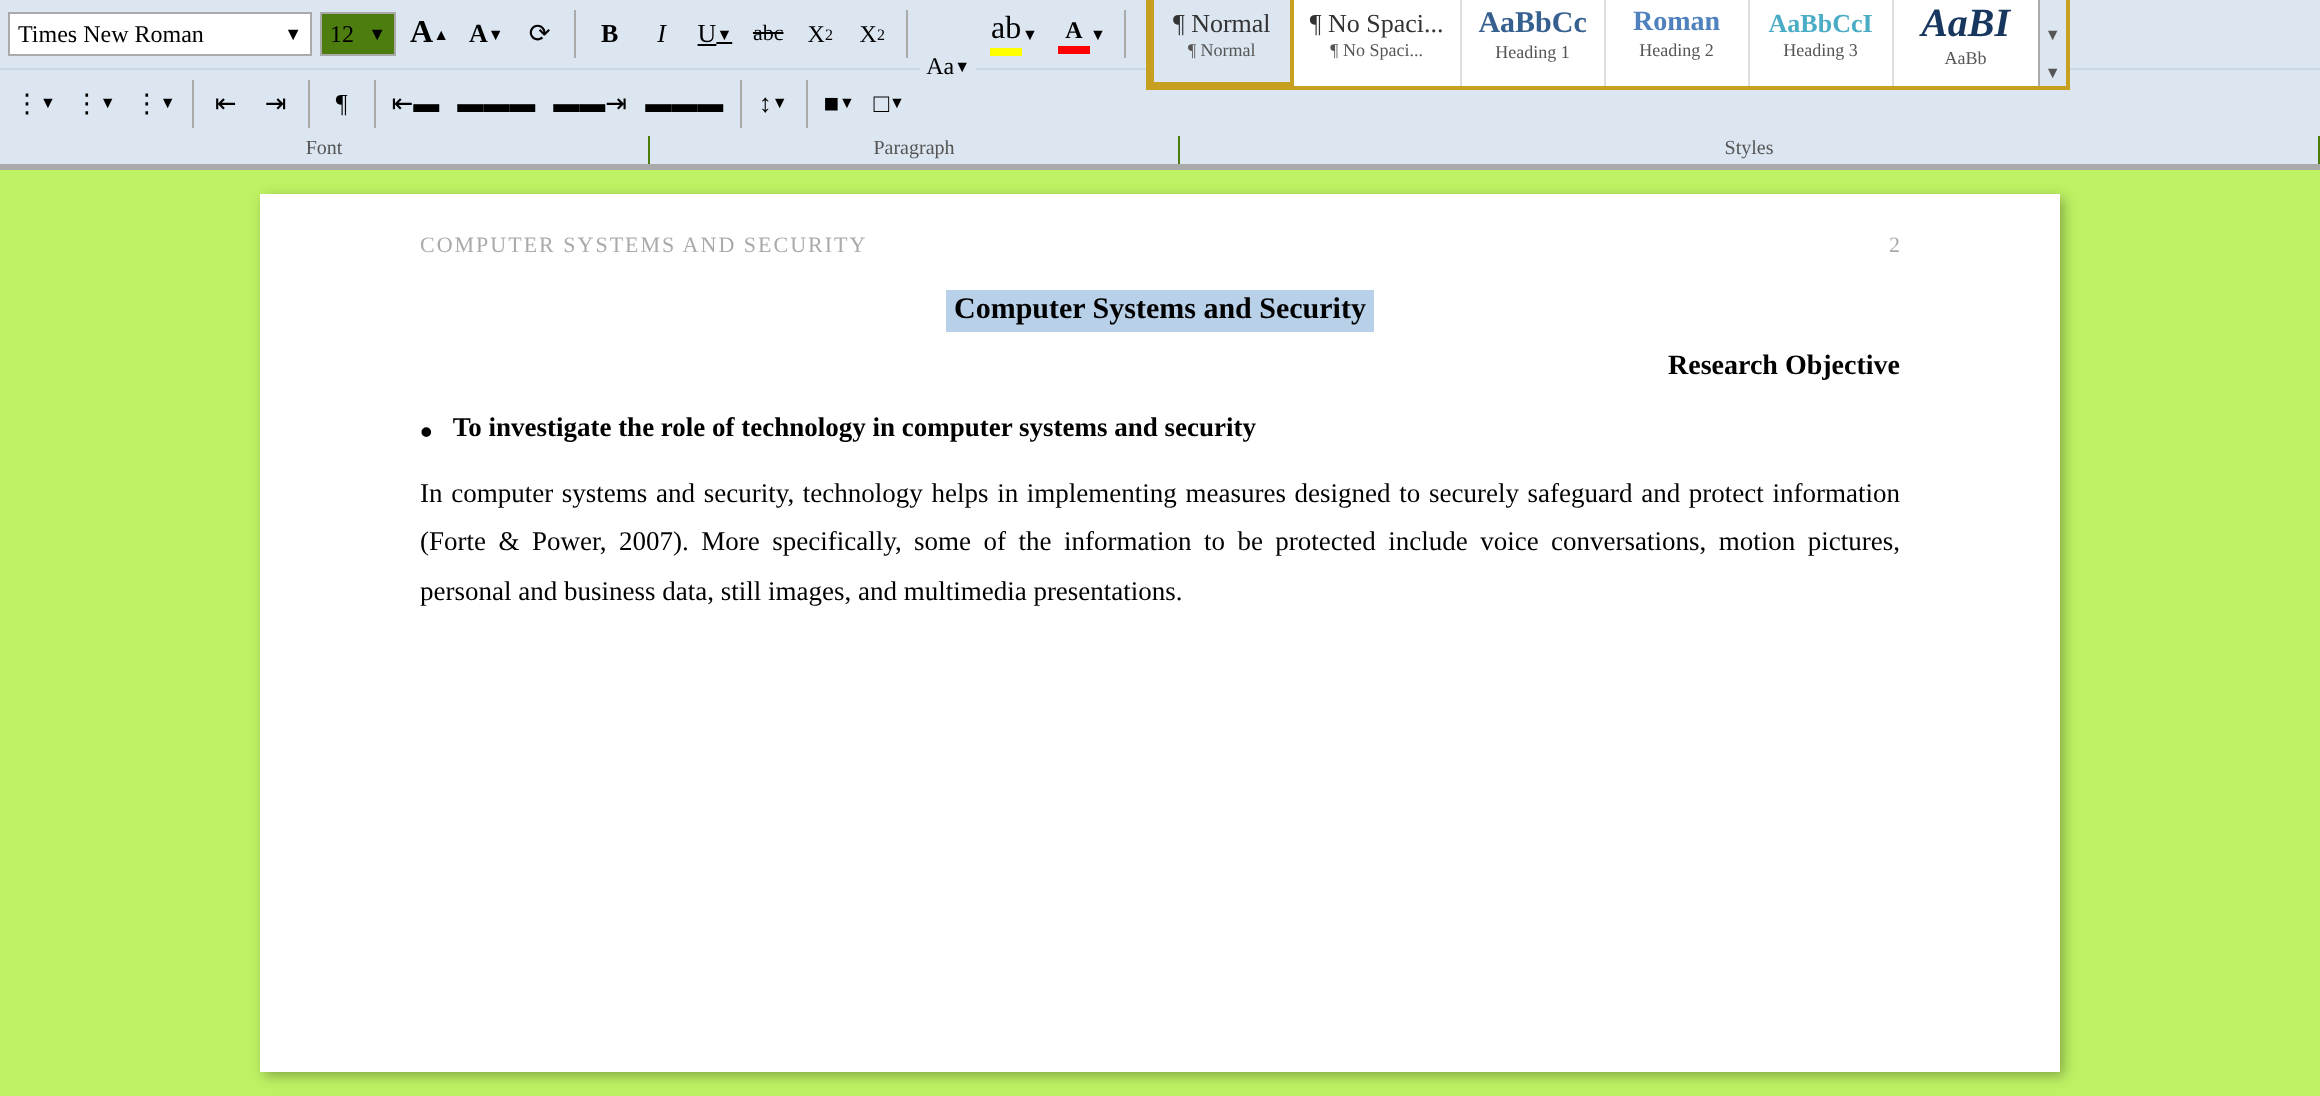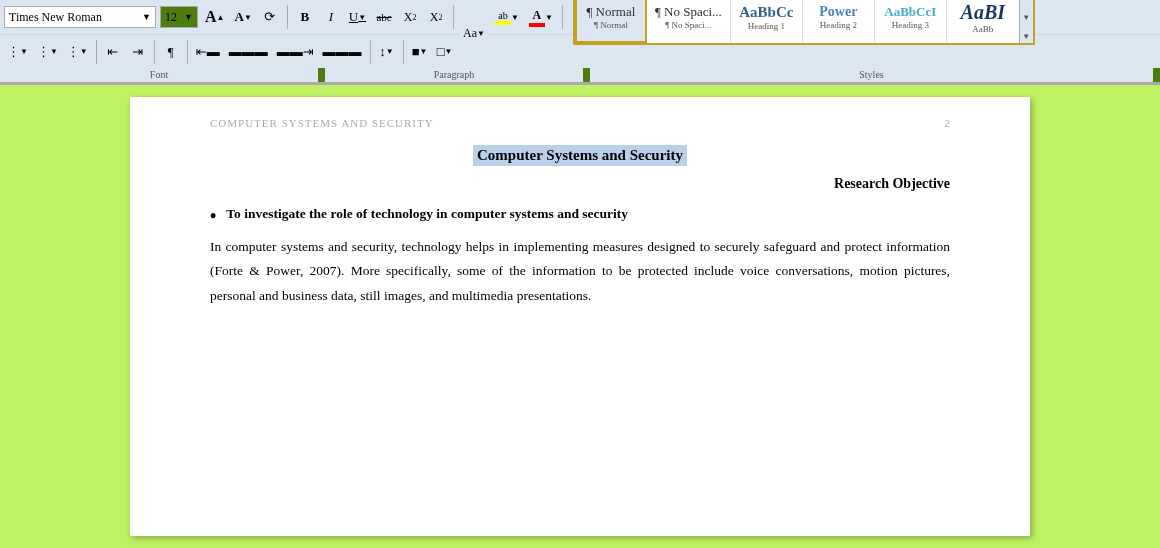--- a/index.html
+++ b/index.html
@@ -113,21 +113,21 @@
       display: flex;
       background: #dce6f1;
       border-bottom: 2px solid #aaa;
     }
 
     .section-label {
       font-size: 10px;
       color: #555;
       text-align: center;
       padding: 1px 0 2px;
-      border-right: 7px solid #4d7c0f;
+      border-right: 1px solid #4d7c0f;
     }
 
     .section-font { width: 325px; }
     .section-para { width: 265px; }
     .section-styles-label { flex: 1; text-align: center; }
 
     
     .doc-area {
       flex: 1;
       background: #bef264;
@@ -274,21 +274,21 @@
     <div class="toolbar-btn btn-underline" style="font-size:13px;">U<span style="font-size:8px;">▼</span></div>
     <div class="toolbar-btn btn-strike" style="font-size:11px;">abc</div>
     <div class="toolbar-btn" style="font-size:12px;">X<sub style="font-size:8px;">2</sub></div>
     <div class="toolbar-btn" style="font-size:12px;">X<sup style="font-size:8px;">2</sup></div>
 
     <div class="divider-v"></div>
 
     <div class="toolbar-btn" style="font-size:12px;margin-top:32px;">Aa<span style="font-size:8px;">▼</span></div>
     <div class="toolbar-btn">
       <div style="display:flex;flex-direction:column;align-items:center;">
-        <span style="font-size:10px;">ab</span>
+        <span style="font-size:16px;">ab</span>
         <div style="background:yellow;width:16px;height:4px;"></div>
       </div>
       <span style="font-size:8px;">▼</span>
     </div>
     <div class="toolbar-btn">
       <div style="display:flex;flex-direction:column;align-items:center;">
         <span style="font-size:12px;font-weight:bold;">A</span>
         <div style="background:red;width:16px;height:4px;"></div>
       </div>
       <span style="font-size:8px;">▼</span>
@@ -307,21 +307,21 @@
         <span style="font-size:13px;color:#333;">¶ No Spaci...</span>
         <span style="font-size:9px;color:#555;">¶ No Spaci...</span>
       </div>
 
       <div class="style-item">
         <span class="style-h1">AaBbCc</span>
         <span style="font-size:9px;color:#555;">Heading 1</span>
       </div>
 
       <div class="style-item">
-        <span class="style-h2">Power</span>
+        <span class="style-h2">Roman</span>
         <span style="font-size:9px;color:#555;">Heading 2</span>
       </div>
 
       <div class="style-item">
         <span class="style-h3">AaBbCcI</span>
         <span style="font-size:9px;color:#555;">Heading 3</span>
       </div>
 
       <div class="style-item" style="border-right:none;">
         <span class="style-title">AaBI</span>

